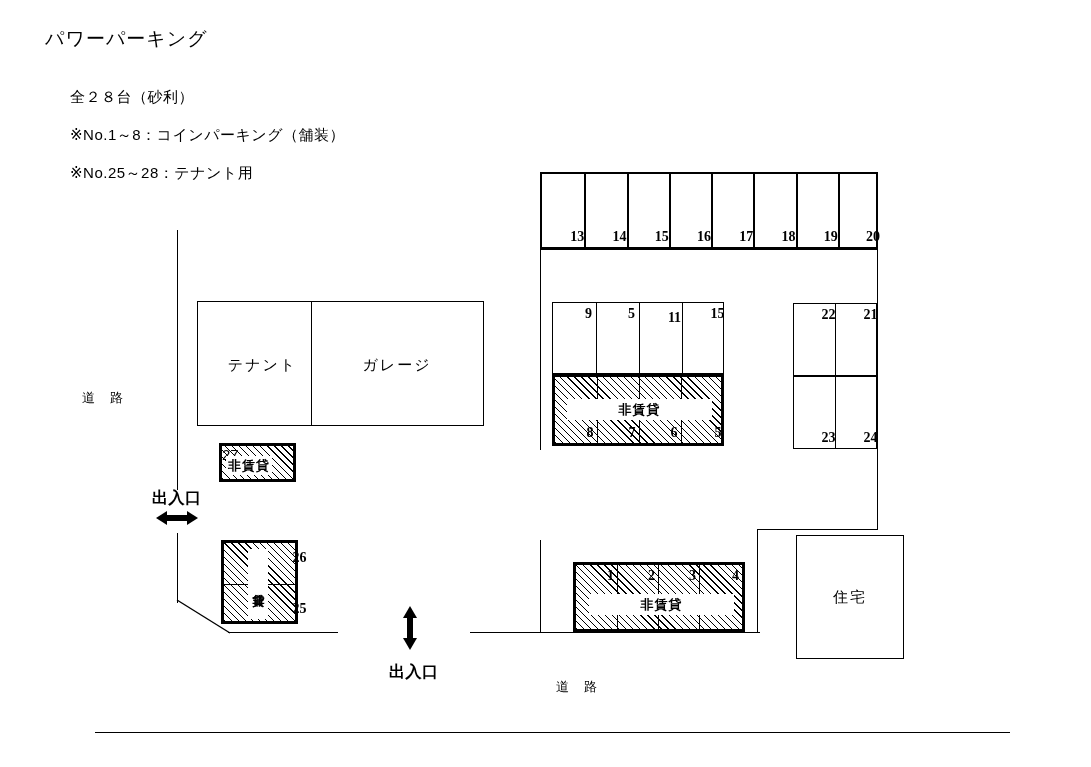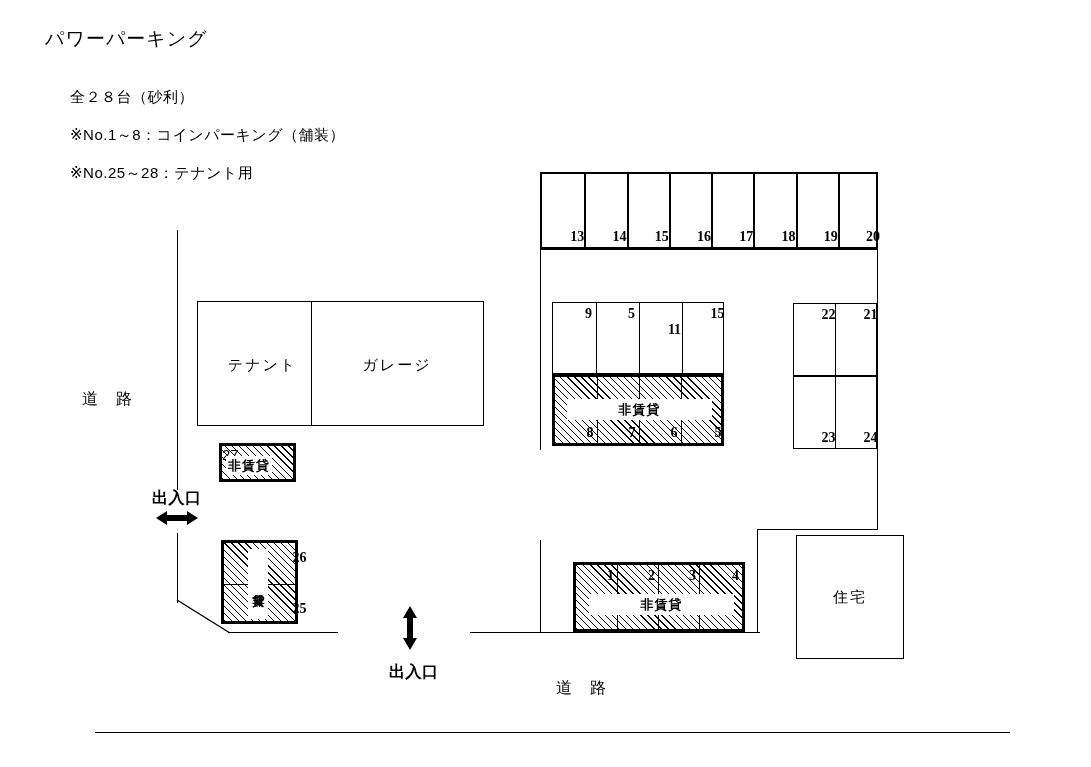--- a/index.html
+++ b/index.html
@@ -35,21 +35,21 @@
     font-size: 15px;
     letter-spacing: 0.5px;
     white-space: nowrap;
   }
   .note-1 { top: 88px; }
   .note-2 { top: 126px; }
   .note-3 { top: 164px; }
 
   .road-label {
     position: absolute;
-    font-size: 16px;
+    font-size: 13px;
     letter-spacing: 1px;
     white-space: nowrap;
   }
   .road-left  { left: 82px;  top: 389px; }
   .road-bottom{ left: 556px; top: 678px; }
 
   .gate-label {
     position: absolute;
     font-size: 16px;
     font-weight: bold;
@@ -285,21 +285,21 @@
 
   <div class="block" style="left:552px; top:302px; width:172px; height:72px; border-width:1.5px;">
     <div class="cell" style="left:0; top:0; width:43px; height:100%;">
       <div class="num num-top">9</div>
     </div>
     <div class="vdivider thin" style="left:43px;"></div>
     <div class="cell" style="left:43px; top:0; width:43px; height:100%;">
       <div class="num num-top">5</div>
     </div>
     <div class="vdivider thin" style="left:86px;"></div>
-    <div class="cell" style="left:86px; top:16px; width:43px; height:100%;">
+    <div class="cell" style="left:86px; top:4px; width:43px; height:100%;">
       <div class="num num-top">11</div>
     </div>
     <div class="vdivider thin" style="left:129px;"></div>
     <div class="cell" style="left:129px; top:0; width:43px; height:100%;">
       <div class="num num-top">15</div>
     </div>
   </div>
 
   <div class="block heavy hatch" style="left:552px; top:374px; width:172px; height:72px;">
     <div class="vdivider thin" style="left:42px;"></div>

